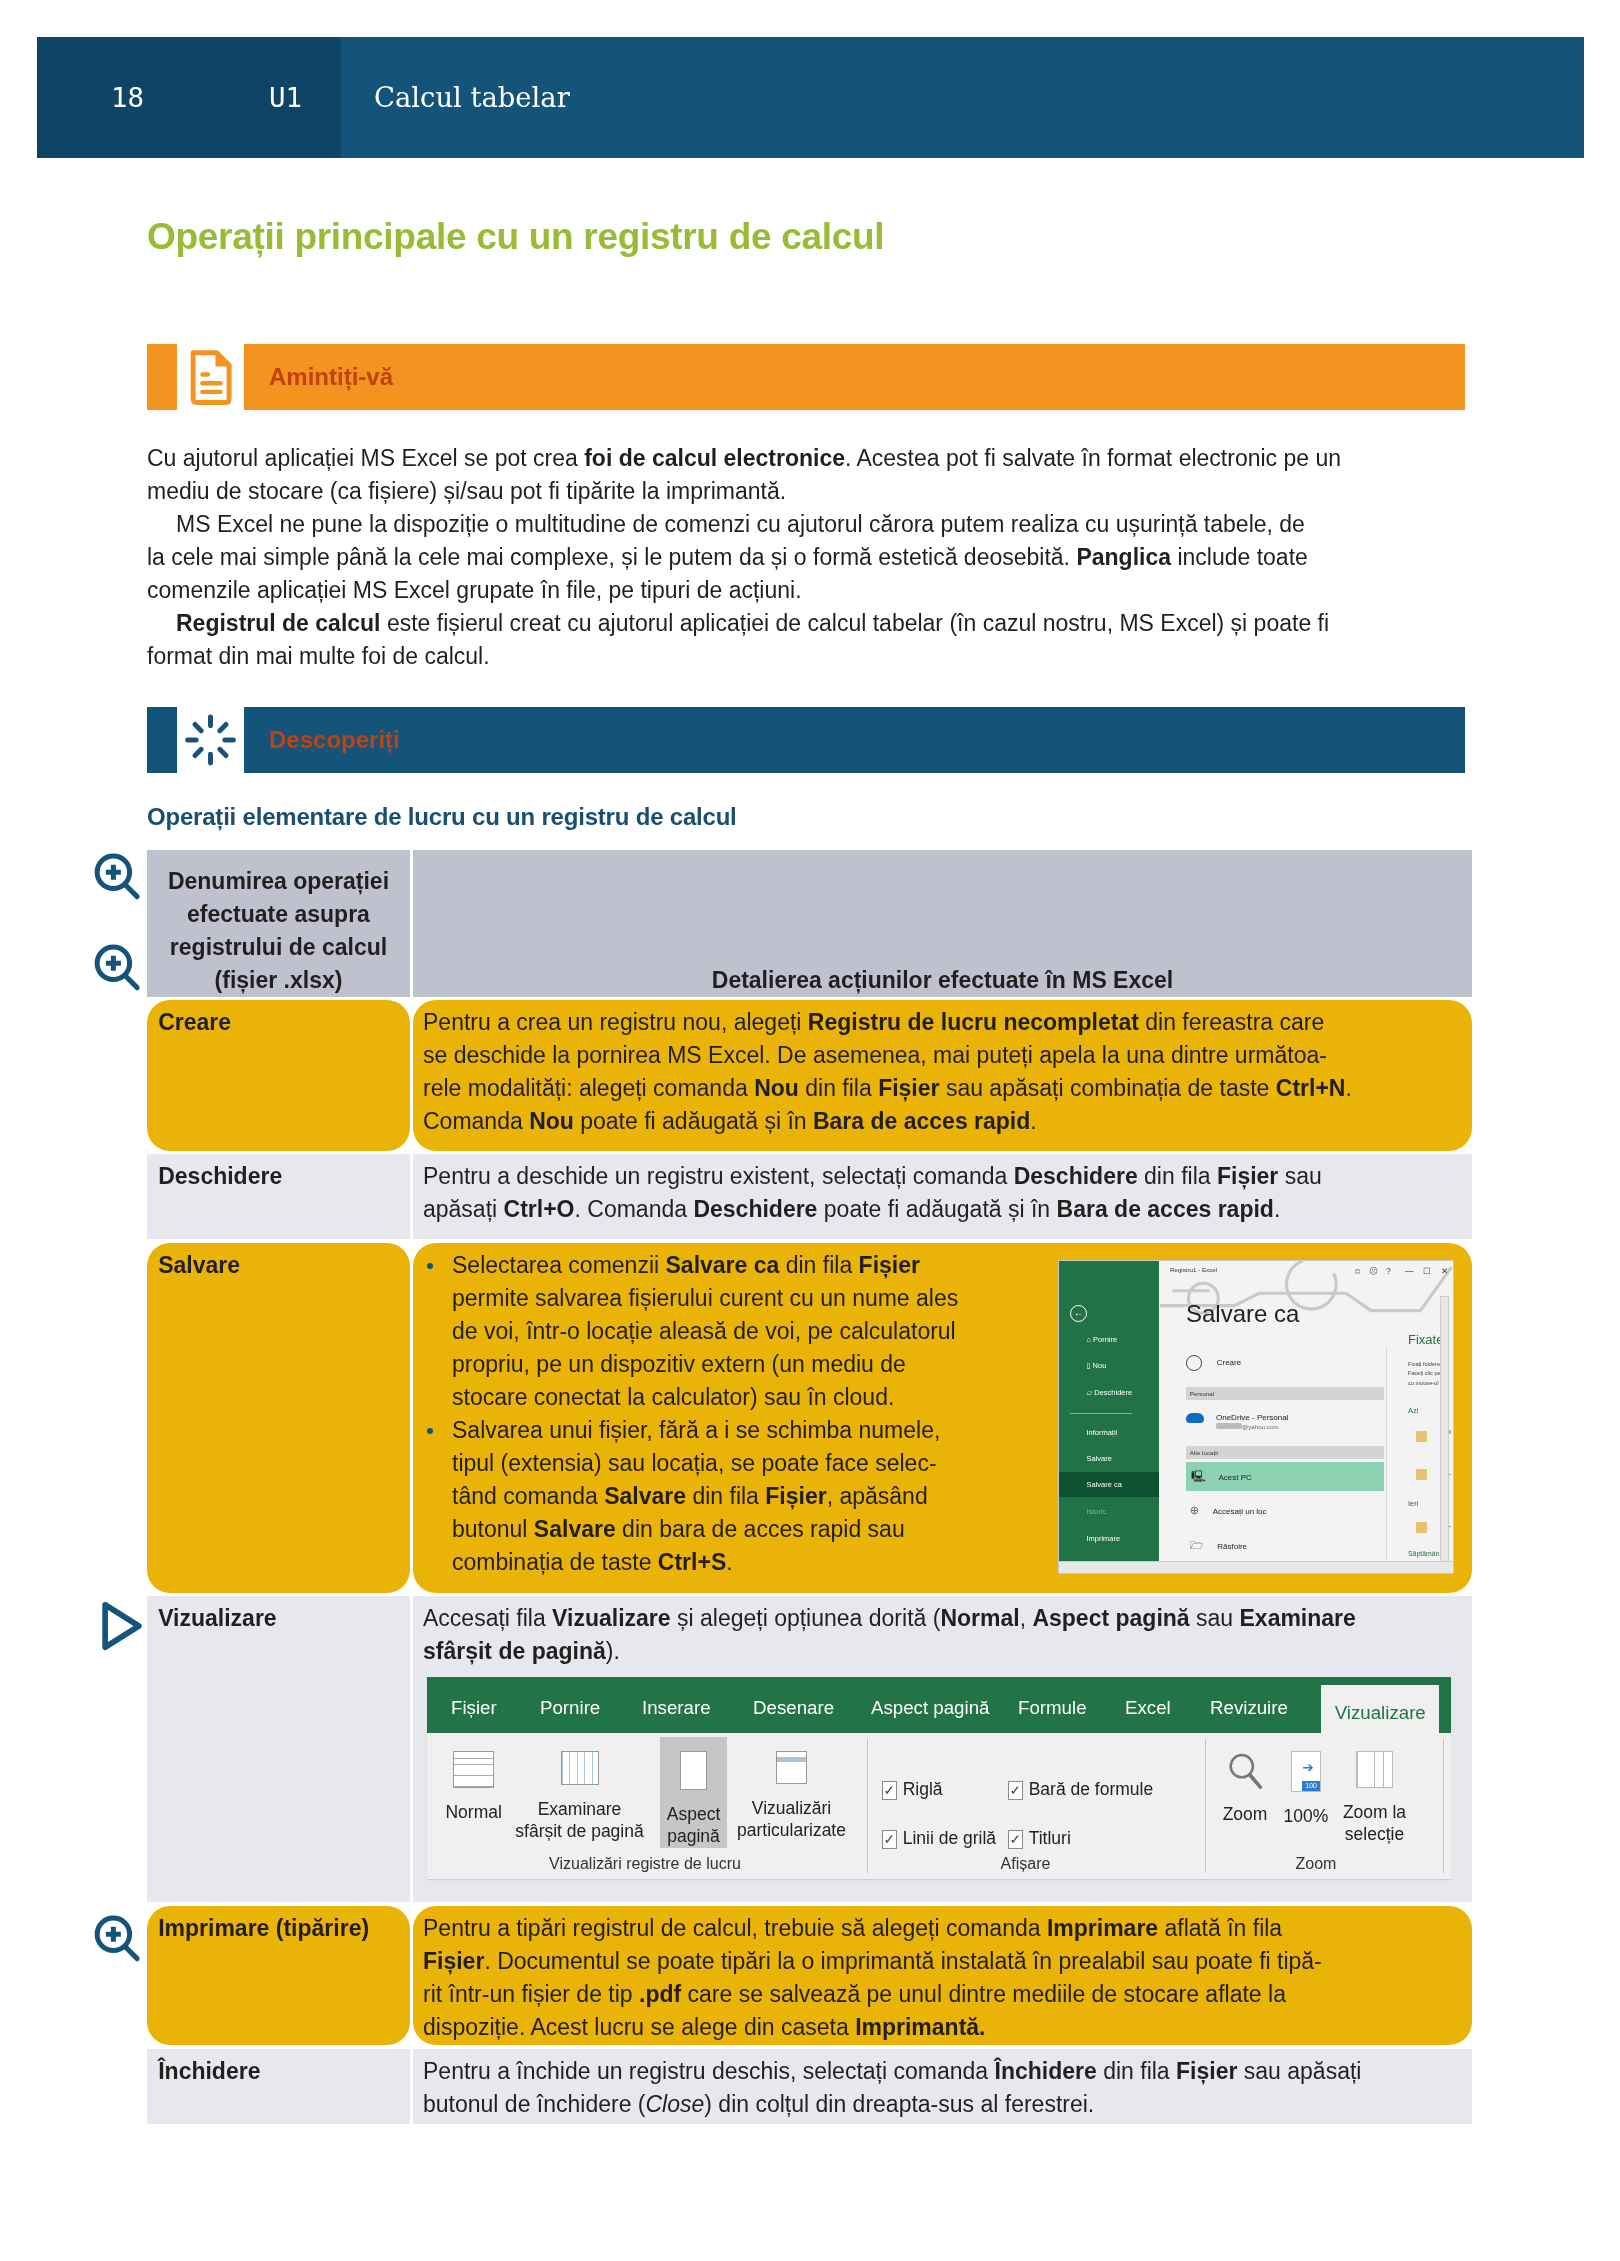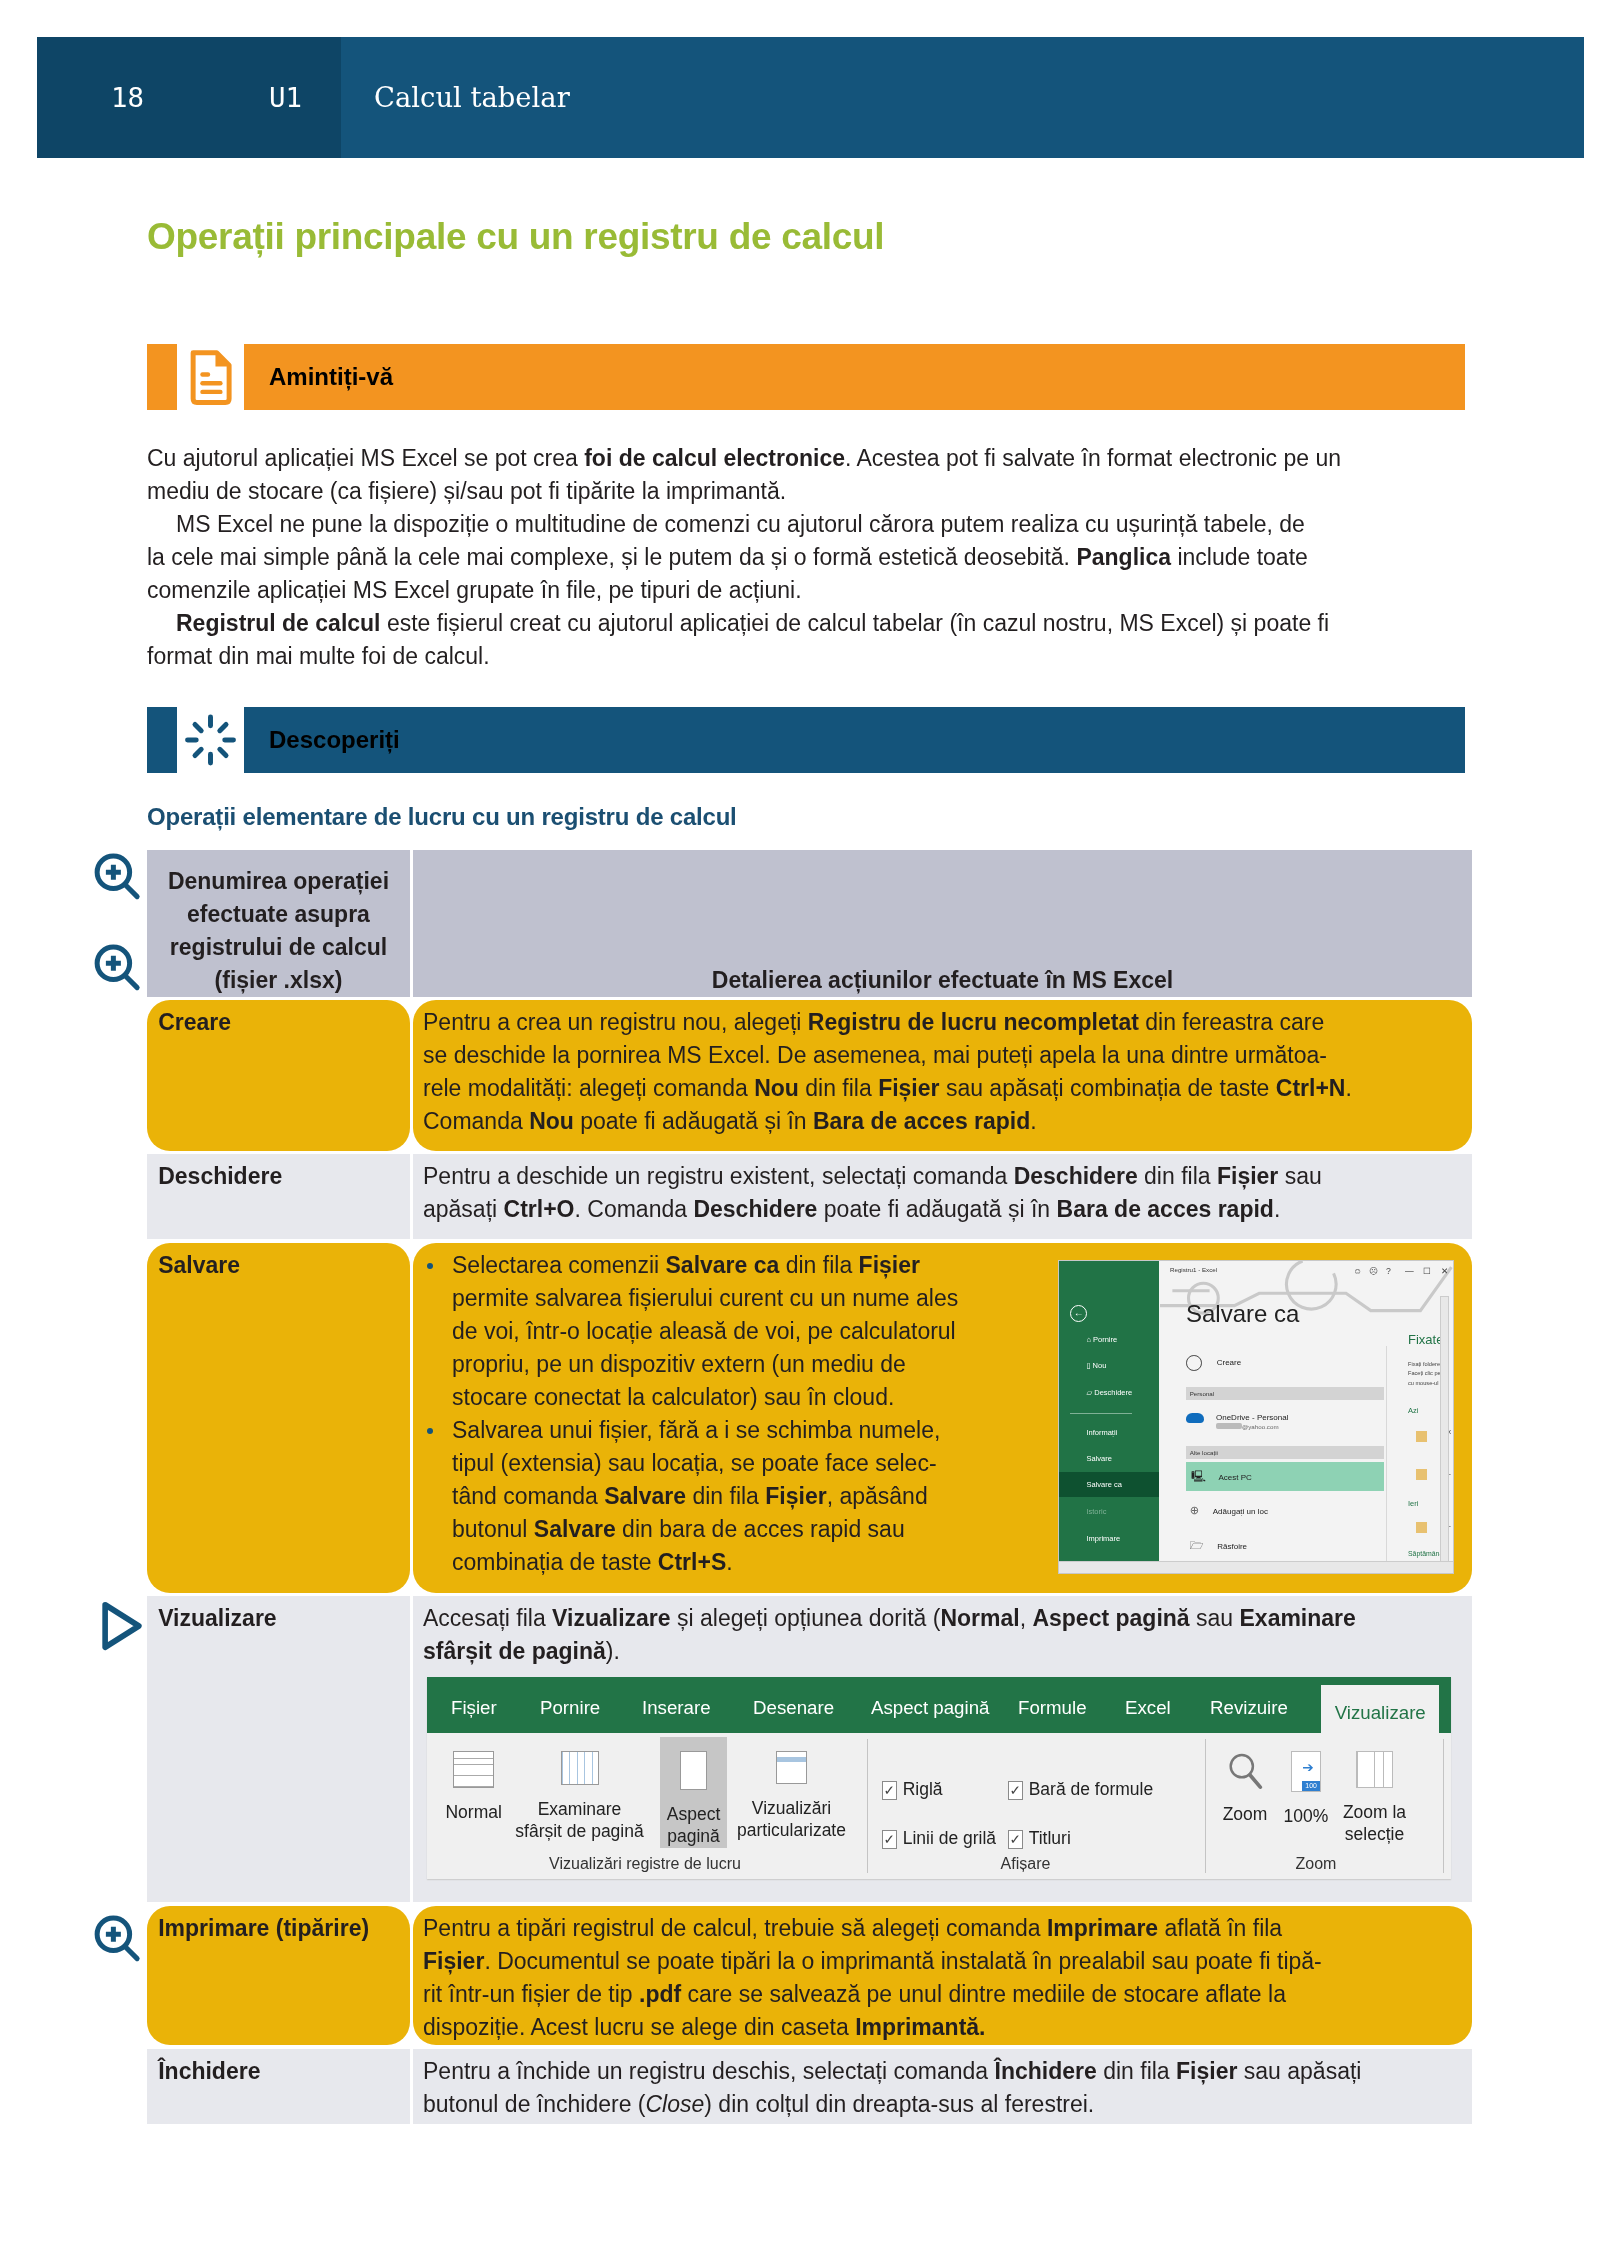--- a/index.html
+++ b/index.html
@@ -11,21 +11,21 @@
   .hdr-txt{color:#fff;font-size:27.4px;top:0;line-height:121px;}
   #hdr-num{left:74px;font-family:"DejaVu Sans Mono","Liberation Mono",monospace;}
   #hdr-unit{left:232px;font-family:"DejaVu Sans Mono","Liberation Mono",monospace;}
   #hdr-title{left:337px;font-family:"DejaVu Serif","Liberation Serif",serif;font-size:27.4px;}
   #page-title{left:147px;top:216px;font-size:37px;font-weight:bold;color:#99bb36;font-family:"Liberation Sans",sans-serif;letter-spacing:-0.3px;white-space:nowrap;}
   
   .sec{left:147px;width:1318px;height:66px;}
   .sec .lead{position:absolute;left:0;top:0;width:30px;height:66px;}
   .sec .iconbox{position:absolute;left:30px;top:0;width:67px;height:66px;background:#fff;}
   .sec .bar{position:absolute;left:97px;top:0;right:0;height:66px;}
-  .sec .lbl{position:absolute;left:122px;top:0;line-height:66px;color:#000000;font-size:24px;font-weight:bold;font-family:"Liberation Sans",sans-serif;}
+  .sec .lbl{position:absolute;left:122px;top:0;line-height:66px;color:#c2410c;font-size:24px;font-weight:bold;font-family:"Liberation Sans",sans-serif;}
   #sec1{top:344px;} #sec1 .lead,#sec1 .bar{background:#f39420;}
   #sec2{top:707px;} #sec2 .lead,#sec2 .bar{background:#14547b;}
   
   #intro{left:147px;top:442px;width:1318px;font-family:"Liberation Sans",sans-serif;font-size:23px;line-height:33px;color:#231f20;}
   .line{white-space:nowrap;display:block;}
   .ind{padding-left:29px;}
   b{font-weight:bold;}
   #subhead{left:147px;top:803px;font-size:24px;font-weight:bold;color:#1b4f72;font-family:"Liberation Sans",sans-serif;white-space:nowrap;letter-spacing:-0.2px;}
   
   .cell{position:absolute;box-sizing:border-box;font-family:"Liberation Sans",sans-serif;font-size:23px;line-height:33px;color:#231f20;}
@@ -256,21 +256,21 @@
   <div class="sa-band" style="top:126px;">Personal</div>
   <div class="sa-item" style="top:152px;">
     <span style="display:inline-block;width:17.5px;height:10px;background:#0f6cbd;border-radius:6.2px 6.2px 3.7px 3.7px;vertical-align:middle;margin-right:12.5px;"></span><span>OneDrive - Personal</span>
     <div style="margin-left:30px;font-size:6.2px;color:#666;"><span style="display:inline-block;width:26px;height:6.2px;background:#bbb;border-radius:1.9px;"></span><span>@yahoo.com</span></div>
   </div>
   <div class="sa-band" style="top:185px;">Alte locații</div>
   <div class="sa-item" style="top:201px;height:29px;line-height:29px;background:#8ed2b4;">
     <span style="display:inline-block;margin:0 12.5px 0 5px;font-size:11.2px;">🖳</span><span>Acest PC</span>
   </div>
   <div class="sa-item" style="top:243px;">
-    <span style="display:inline-block;margin:0 13.7px 0 3.7px;font-size:11.2px;color:#666;">⊕</span><span>Adăugați un loc</span>
+    <span style="display:inline-block;margin:0 13.7px 0 3.7px;font-size:11.2px;color:#666;">⊕</span><span>Accesați un loc</span>
   </div>
   <div class="sa-item" style="top:276px;">
     <span style="display:inline-block;margin:0 13.7px 0 3.7px;font-size:11.2px;color:#444;">🗁</span><span>Răsfoire</span>
   </div>
   <div class="abs" style="left:327px;top:85px;width:0.6px;height:216px;background:#d8d8d8;"></div>
   <div class="abs" style="left:349px;top:71px;font-size:13px;color:#217346;">Fixate</div>
   <div class="abs" style="left:349px;top:99px;font-size:5.6px;color:#444;line-height:9.4px;">
     <div>Fixați foldere</div>
     <div>Faceți clic pe</div>
     <div>cu mouse-ul</div>

